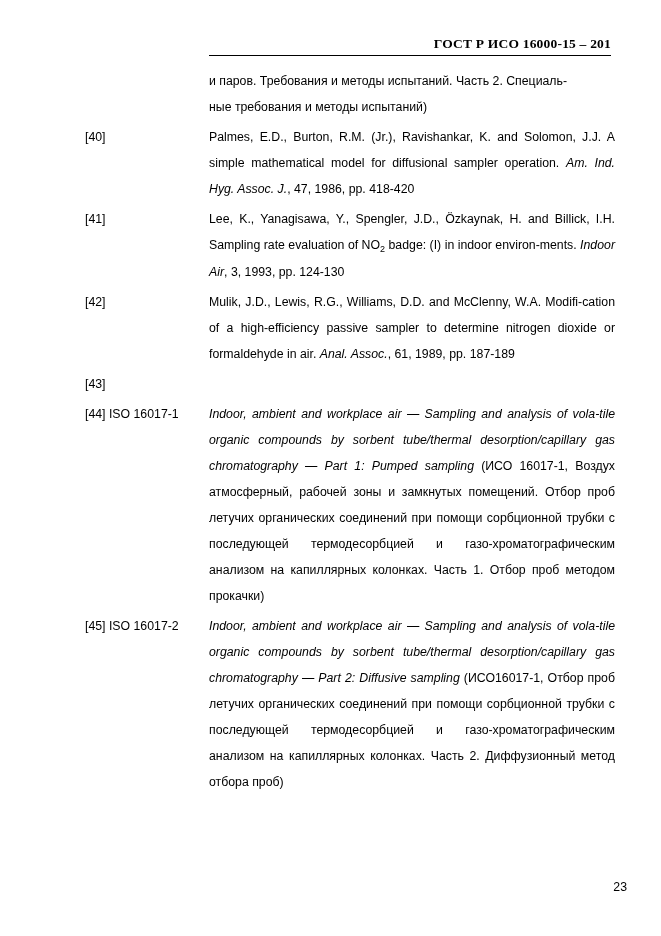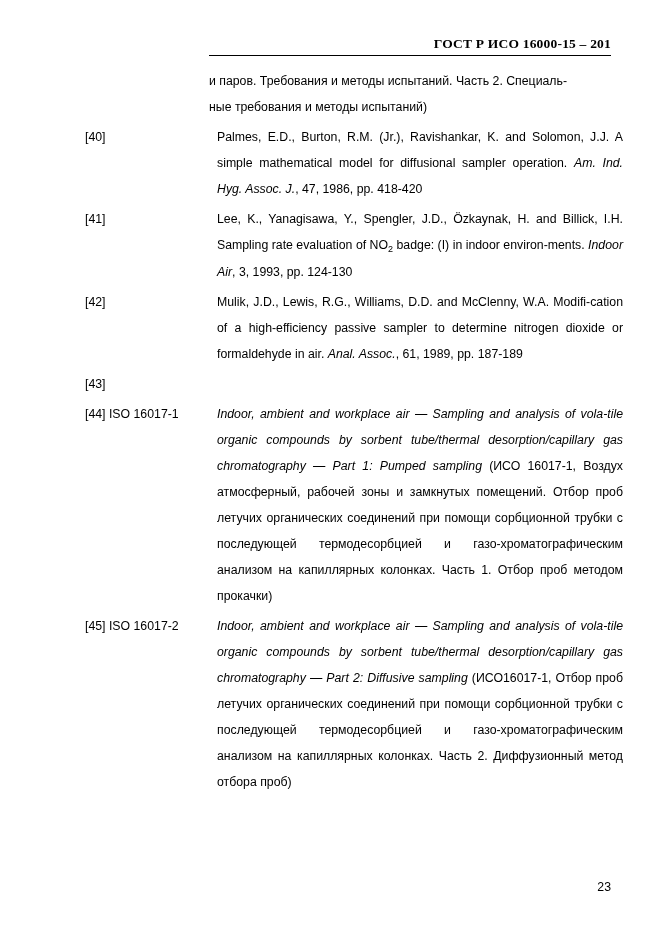--- a/index.html
+++ b/index.html
@@ -55,21 +55,20 @@
   .lead p {
     margin: 0;
     font-size: 12.3px;
     line-height: 26px;
     text-align: justify;
     text-justify: inter-word;
   }
   .entry {
     display: flex;
     margin-top: 4px;
-    gap: 8px;
   }
   .entry .label {
     width: 124px;
     flex: 0 0 124px;
     font-size: 12.3px;
     line-height: 26px;
     white-space: nowrap;
   }
   .entry .body {
     width: 406px;
@@ -88,20 +87,21 @@
   .bold {
     font-weight: normal;
   }
   .pagenum {
     position: absolute;
     left: 0;
     top: 880px;
     width: 611px;
     text-align: right;
     font-size: 12.3px;
+    padding-left: 16px;
   }
   sub {
     font-size: 9px;
     vertical-align: baseline;
     position: relative;
     top: 3px;
   }
 </style>
 </head>
 <body>

